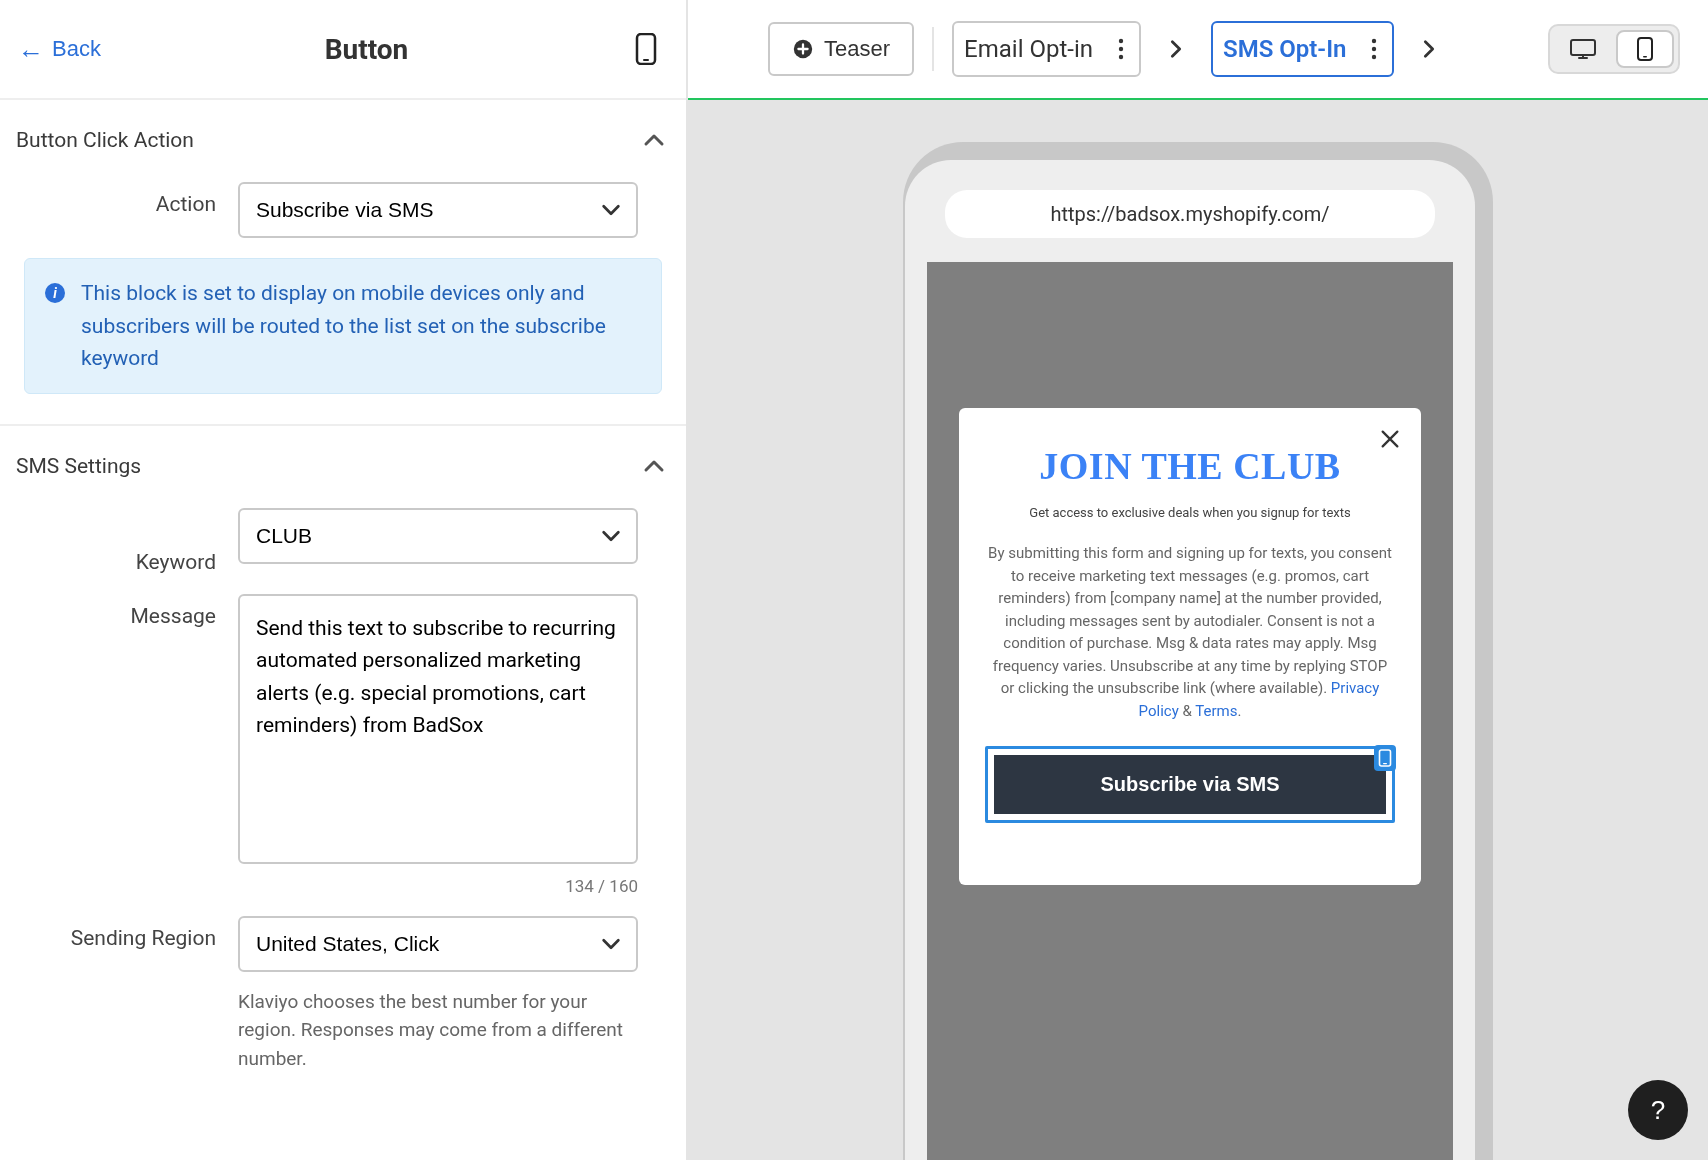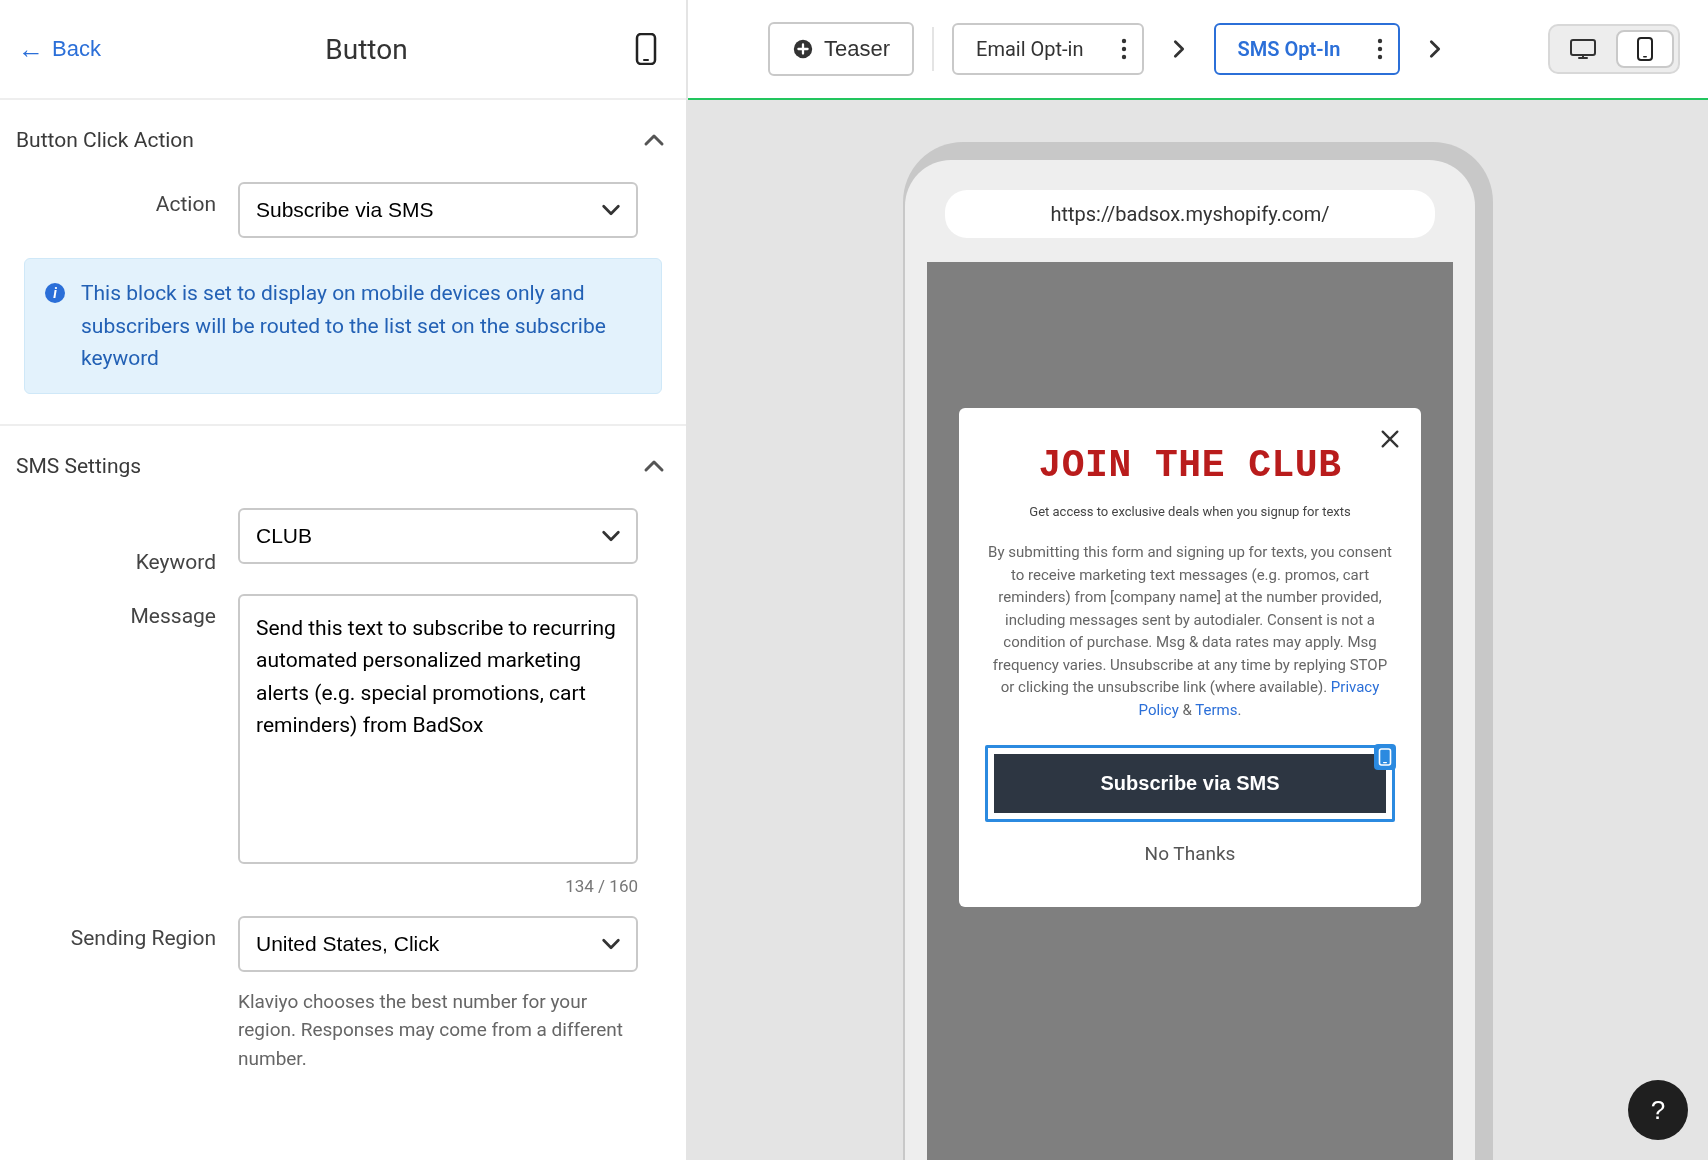--- a/index.html
+++ b/index.html
@@ -6,21 +6,21 @@
 body { font-family: -apple-system, BlinkMacSystemFont, "Segoe UI", Roboto, Helvetica, Arial, sans-serif; font-size: 16px; color: #333; background: #fff; width: 1708px; height: 1160px; overflow: hidden; position: relative; }
 
 .app { display: flex; height: 100%; }
 
 
 .sidebar { width: 688px; border-right: 2px solid #e4e4e4; display: flex; flex-direction: column; background: #fff; }
 
 .sb-header { height: 100px; display: flex; align-items: center; justify-content: space-between; padding: 0 20px 0 12px; border-bottom: 2px solid #eee; }
 .back-btn { display: flex; align-items: center; gap: 8px; color: #2b6fd8; background: none; border: none; font-size: 22px; cursor: pointer; padding: 8px 6px; }
 .back-arrow { font-size: 26px; line-height: 1; }
-.sb-title { font-size: 28px; font-weight: 400; color: #333; }
+.sb-title { font-size: 28px; font-weight: 700; color: #333; }
 .device-btn { width: 40px; height: 40px; display: flex; align-items: center; justify-content: center; border: none; background: none; cursor: pointer; }
 
 
 .sb-section { border-bottom: 2px solid #eee; padding: 24px 16px 30px 16px; }
 .section-head { display: flex; align-items: center; justify-content: space-between; margin-bottom: 26px; }
 .section-title { font-size: 21px; font-weight: 400; color: #3a3a3a; }
 .chev-btn { background: none; border: none; cursor: pointer; padding: 4px; }
 
 .form-row { display: flex; align-items: flex-start; margin-bottom: 20px; }
 .form-label { width: 222px; text-align: right; padding-right: 22px; font-size: 21px; color: #444; padding-top: 10px; }
@@ -42,42 +42,42 @@
 
 .help-text { font-size: 19px; color: #666; margin-top: 16px; line-height: 1.5; }
 
 
 .main { flex: 1; display: flex; flex-direction: column; background: #fff; }
 
 .topbar { height: 100px; display: flex; align-items: center; justify-content: space-between; padding: 0 28px 0 80px; border-bottom: 2px solid #22c55e; }
 .steps { display: flex; align-items: center; gap: 18px; }
 .step-pill { border: 2px solid #c9c9c9; border-radius: 6px; padding: 12px 22px; font-size: 22px; color: #333; background: #fff; cursor: pointer; display: flex; align-items: center; gap: 10px; }
 .step-group { display: flex; align-items: center; border: 2px solid #c9c9c9; border-radius: 6px; overflow: hidden; }
-.step-group .step-label { padding: 12px 22px; font-size: 20px; color: #333; cursor: pointer; }
+.step-group .step-label { padding: 12px 10px; font-size: 24px; color: #333; cursor: pointer; }
 .step-group .dots { padding: 0 14px; cursor: pointer; }
 .step-group.active { border-color: #2b6fd8; }
 .step-group.active .step-label { color: #2b6fd8; font-weight: 600; }
 .step-arrow { background: none; border: none; padding: 4px 6px; cursor: pointer; }
 .sep { width: 2px; height: 44px; background: #e4e4e4; }
 
 .device-toggle { display: flex; border: 2px solid #d8d8d8; background: #ededed; border-radius: 10px; padding: 4px; gap: 4px; }
 .device-toggle button { width: 58px; height: 38px; border: none; border-radius: 8px; display: flex; align-items: center; justify-content: center; cursor: pointer; background: transparent; }
 .device-toggle button.active { background: #fff; border: 2px solid #c9c9c9; }
 
 .canvas { flex: 1; background: #e4e4e4; display: flex; justify-content: center; padding-top: 42px; overflow: hidden; }
 
 
 .phone { width: 590px; background: #c8c8c8; border-radius: 60px 60px 0 0; padding: 18px 18px 0 2px; }
 .phone-inner { background: #eeeeee; border-radius: 46px 46px 0 0; padding: 30px 22px 0 22px; height: 100%; display: flex; flex-direction: column; }
 .url-bar { background: #fff; border-radius: 22px; padding: 12px 30px; text-align: center; font-size: 20px; color: #333; margin: 0 18px 24px 18px; }
 .site-area { flex: 1; background: #7f7f7f; position: relative; }
 
 .popup { position: absolute; left: 32px; right: 32px; top: 146px; background: #fff; border-radius: 6px; padding: 26px 26px 42px 26px; }
 .popup .close { position: absolute; top: 16px; right: 16px; background: none; border: none; cursor: pointer; padding: 4px; }
-.popup-title { text-align: center; font-size: 38px; font-weight: 800; color: #b91c1c; margin: 10px 0 14px 0; letter-spacing: 0.5px; font-family: Liberation Mono, monospace; }
+.popup-title { text-align: center; font-size: 38px; font-weight: 800; color: #3b82f6; margin: 10px 0 14px 0; letter-spacing: 0.5px; font-family: Liberation Serif, serif; }
 .popup-sub { text-align: center; font-size: 13px; color: #444; margin: 16px auto 20px auto; max-width: 440px; line-height: 1.4; }
 .popup-legal { text-align: center; font-size: 15px; color: #666; line-height: 1.5; margin-bottom: 24px; }
 .popup-legal a { color: #2b6fd8; text-decoration: none; }
 .cta-wrap { border: 3px solid #2b8ae0; border-radius: 2px; padding: 6px; position: relative; margin-bottom: 20px; }
 .cta-btn { width: 100%; background: #2d3642; color: #fff; border: none; padding: 18px 10px; font-size: 20px; font-weight: 700; cursor: pointer; }
 .cta-badge { position: absolute; top: -4px; right: -4px; background: #2b8ae0; border-radius: 4px; padding: 4px; display: flex; }
 .no-thanks { text-align: center; font-size: 19px; color: #555; cursor: pointer; }
 
 
 .help-fab { position: fixed; right: 20px; bottom: 20px; width: 60px; height: 60px; border-radius: 50%; background: #1f1f1f; color: #fff; font-size: 26px; display: flex; align-items: center; justify-content: center; border: none; cursor: pointer; }
@@ -261,21 +261,20 @@
               </div>
               <div class="cta-wrap">
                 <button class="cta-btn">Subscribe via SMS</button>
                 <span class="cta-badge">
                   <svg width="14" height="18" viewBox="0 0 14 18">
                       <rect x="1.5" y="1" width="11" height="16" rx="2" fill="none" stroke="#fff" stroke-width="1.6"></rect>
                       <rect x="5" y="14" width="4" height="1.2" rx="0.6" fill="#fff"></rect>
                     </svg>
                 </span>
               </div>
-              <div class="no-thanks">No Thanks</div>
             </div>
           </div>
         </div>
       </div>
     </div>
   </div>
 
 </div>
 
 <button class="help-fab">?</button>

